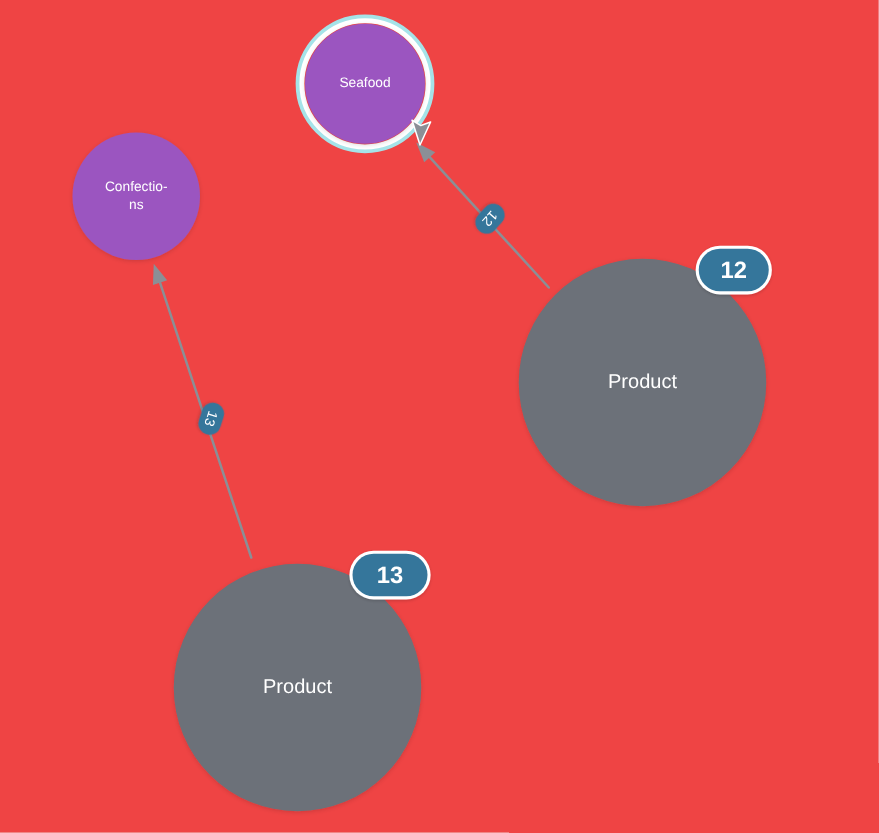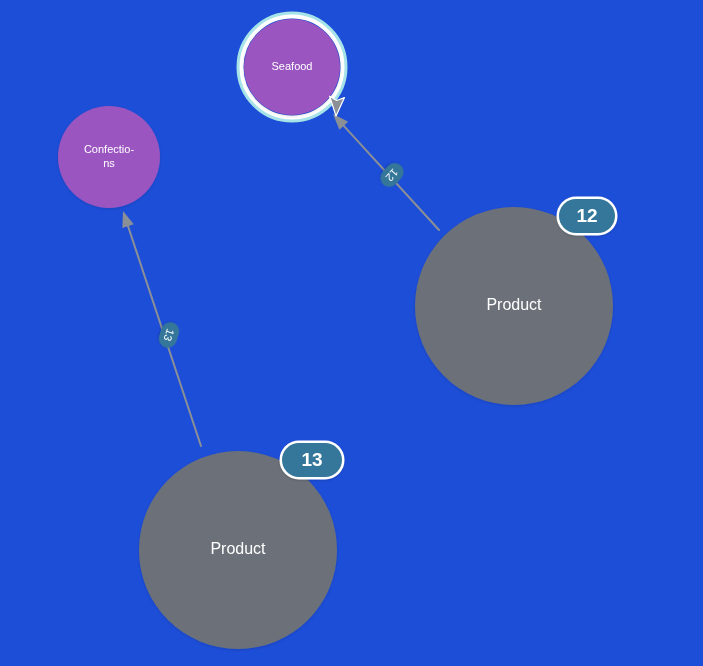--- a/index.html
+++ b/index.html
@@ -10,21 +10,21 @@
     width: 703px;
     height: 666px;
     background: #f4f5f6;
     font-family: "Liberation Sans", sans-serif;
     overflow: hidden;
   }
   #graph-canvas {
     position: relative;
     width: 703px;
     height: 666px;
-    background: #1d4ed8;
+    background: #ef4444;
   }
   #graph-svg {
     position: absolute;
     top: 0;
     left: 0;
     width: 703px;
     height: 666px;
   }
   .node-label {
     fill: #ffffff;

